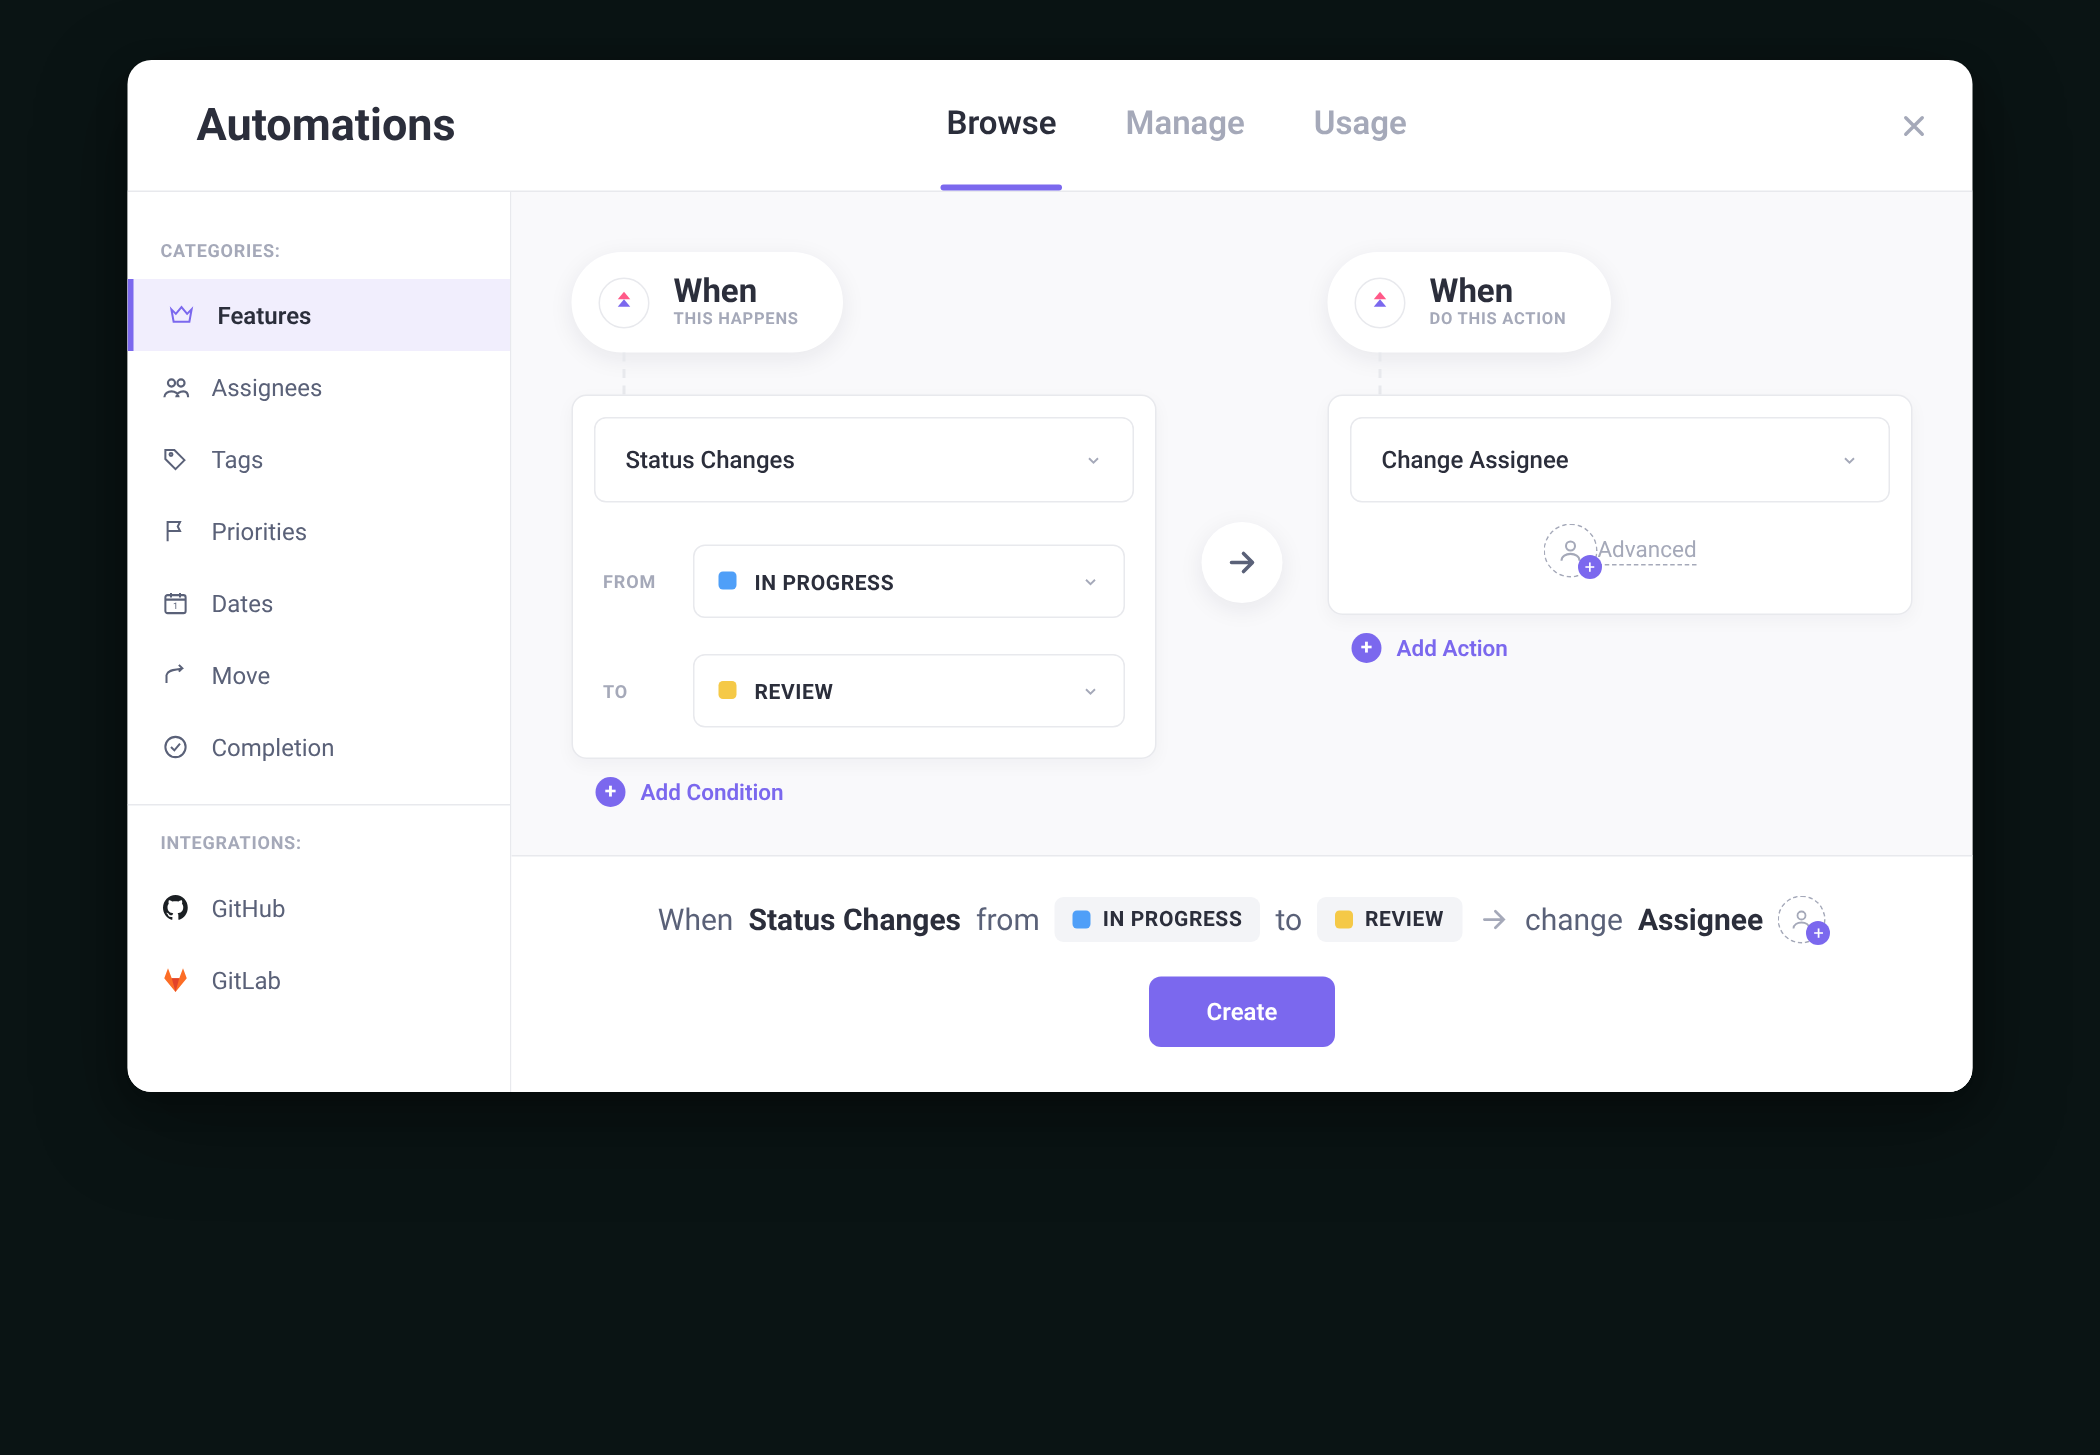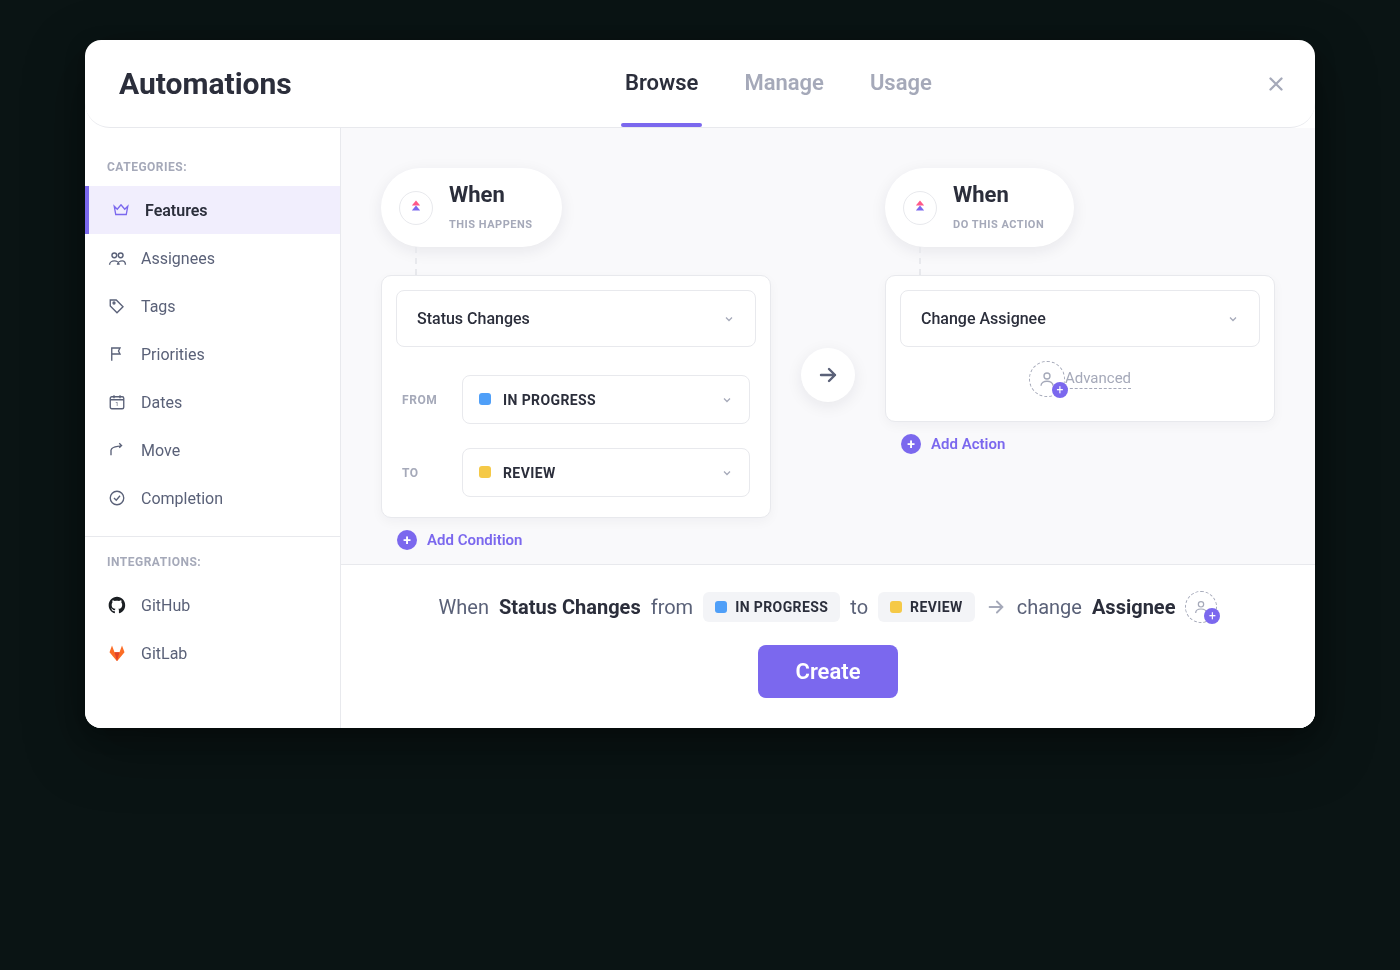--- a/index.html
+++ b/index.html
@@ -10,21 +10,21 @@
     --bg-light:#F9F9FB;
     --border:#E8E9ED;
     --blue-chip:#4F9FF8;
     --yellow-chip:#F5C947;
     --gitlab:#FC6D26;
   }
   *{box-sizing:border-box;font-family:-apple-system,BlinkMacSystemFont,"Segoe UI",Roboto,sans-serif;}
   body{margin:0;background:#0A1414;display:flex;align-items:flex-start;justify-content:center;min-height:970px;}
   .modal{width:1230px;margin:40px auto 50px;background:#fff;border-radius:16px;box-shadow:0 20px 60px rgba(0,0,0,.35),0 6px 20px rgba(0,0,0,.25);overflow:hidden;}
   
-  .hdr{display:flex;align-items:center;height:88px;border-bottom:1px solid var(--border);position:relative;padding:0 28px 0 34px;border-radius:25px;}
+  .hdr{display:flex;align-items:center;height:88px;border-bottom:1px solid var(--border);position:relative;padding:0 28px 0 46px;}
   .hdr-title{font-size:30px;font-weight:700;color:var(--text-dark);}
   .hdr-tabs{display:flex;gap:46px;margin:16px auto;}
   .hdr-tab{font-size:22px;color:var(--text-light);font-weight:600;cursor:pointer;position:relative;padding-bottom:2px;}
   .hdr-tab.active{color:var(--text-dark);}
   .hdr-tab.active::after{content:"";position:absolute;left:-4px;right:-4px;bottom:-30px;height:4px;background:var(--accent);border-radius:2px;}
   .hdr-close{cursor:pointer;color:var(--text-light);}
   
   .body{display:flex;min-height:600px;}
   
   .sidebar{width:259px;background:#fff;border-right:1px solid var(--border);padding-top:20px;}
@@ -35,21 +35,21 @@
   .side-item.active .icon{color:var(--accent);}
   .side-divider{height:1px;background:var(--border);margin:14px 0 6px;}
   
   .canvas{flex:1;background:var(--bg-light);display:flex;flex-direction:column;}
   .builder{flex:1;display:flex;align-items:flex-start;justify-content:center;gap:30px;padding:40px 40px 0;position:relative;}
   .col{display:flex;flex-direction:column;align-items:flex-start;width:390px;}
   .col.then{width:390px;}
   .pill{background:#fff;border-radius:999px;display:flex;align-items:center;gap:16px;padding:16px 30px 16px 18px;box-shadow:0 4px 16px rgba(25,30,50,.08);}
   .app-icon{width:34px;height:34px;border-radius:50%;background:#fff;border:1px solid var(--border);display:flex;align-items:center;justify-content:center;}
   .pill-text .t1{font-size:22px;font-weight:700;color:var(--text-dark);line-height:1;}
-  .pill-text .t2{font-size:11px;font-weight:700;letter-spacing:.5px;color:var(--text-light);margin-top:12px;}
+  .pill-text .t2{font-size:11px;font-weight:700;letter-spacing:.5px;color:var(--text-light);margin-top:0;}
   .connector{width:2px;height:28px;border-left:2px dashed var(--border);margin-left:34px;}
   .card{background:#fff;border:1px solid var(--border);border-radius:10px;width:100%;box-shadow:0 4px 12px rgba(25,30,50,.04);}
   .select-row{display:flex;align-items:center;justify-content:space-between;padding:18px 20px;border:1px solid var(--border);border-radius:8px;background:#fff;cursor:pointer;font-size:16px;color:var(--text-dark);font-weight:500;}
   .chev{color:var(--text-light);}
   .field-row{display:flex;align-items:center;gap:18px;padding:12px 20px;}
   .field-label{font-size:12px;font-weight:700;letter-spacing:.6px;color:var(--text-light);width:42px;}
   .field-select{flex:1;}
   .chip-sq{width:12px;height:12px;border-radius:3px;display:inline-block;margin-right:8px;}
   .status-txt{font-size:14px;font-weight:700;letter-spacing:.4px;color:var(--text-dark);}
   .add-link{display:flex;align-items:center;gap:10px;color:var(--accent);font-size:15px;font-weight:600;cursor:pointer;margin:12px 0 0 16px;}
@@ -58,21 +58,21 @@
   .assignee-row{display:flex;align-items:center;justify-content:center;padding:14px 20px 18px;}
   .avatar-add{width:36px;height:36px;border-radius:50%;border:1.5px dashed var(--text-light);display:flex;align-items:center;justify-content:center;position:relative;}
   .avatar-add::after{content:"+";position:absolute;bottom:-2px;right:-4px;width:16px;height:16px;border-radius:50%;background:var(--accent);color:#fff;font-size:12px;display:flex;align-items:center;justify-content:center;}
   .advanced{font-size:15px;color:var(--text-light);border-bottom:1px dashed var(--text-light);padding-bottom:1px;cursor:pointer;}
   
   .summary-wrap{position:relative;background:#fff;border-top:1px solid var(--border);padding:26px 30px 30px;}
   .summary-badge{position:absolute;top:-18px;left:50%;transform:translateX(-50%);background:#fff;border:1px solid var(--border);border-radius:999px;padding:10px 22px;font-size:12px;font-weight:700;letter-spacing:.8px;color:var(--text-light);}
   .summary-line{display:flex;align-items:center;justify-content:center;flex-wrap:wrap;gap:10px;font-size:20px;color:var(--text-mid);}
   .summary-line b{color:var(--text-dark);font-weight:700;}
   .mini-chip{display:inline-flex;align-items:center;background:#F3F4F7;border-radius:6px;padding:7px 12px;}
-  .create-btn{display:block;margin:22px auto 0;background:var(--accent);color:#fff;border:none;border-radius:8px;font-size:22px;font-weight:600;padding:14px 38px;cursor:pointer;}
+  .create-btn{display:block;margin:22px auto 0;background:var(--accent);color:#fff;border:none;border-radius:8px;font-size:16px;font-weight:600;padding:14px 38px;cursor:pointer;}
   .arrow-thin{color:var(--text-light);}
   svg{display:block;}
 </style>
 </head>
 <body>
 
 <div class="modal">
 
   <div class="hdr">
     <div class="hdr-title">Automations</div>

